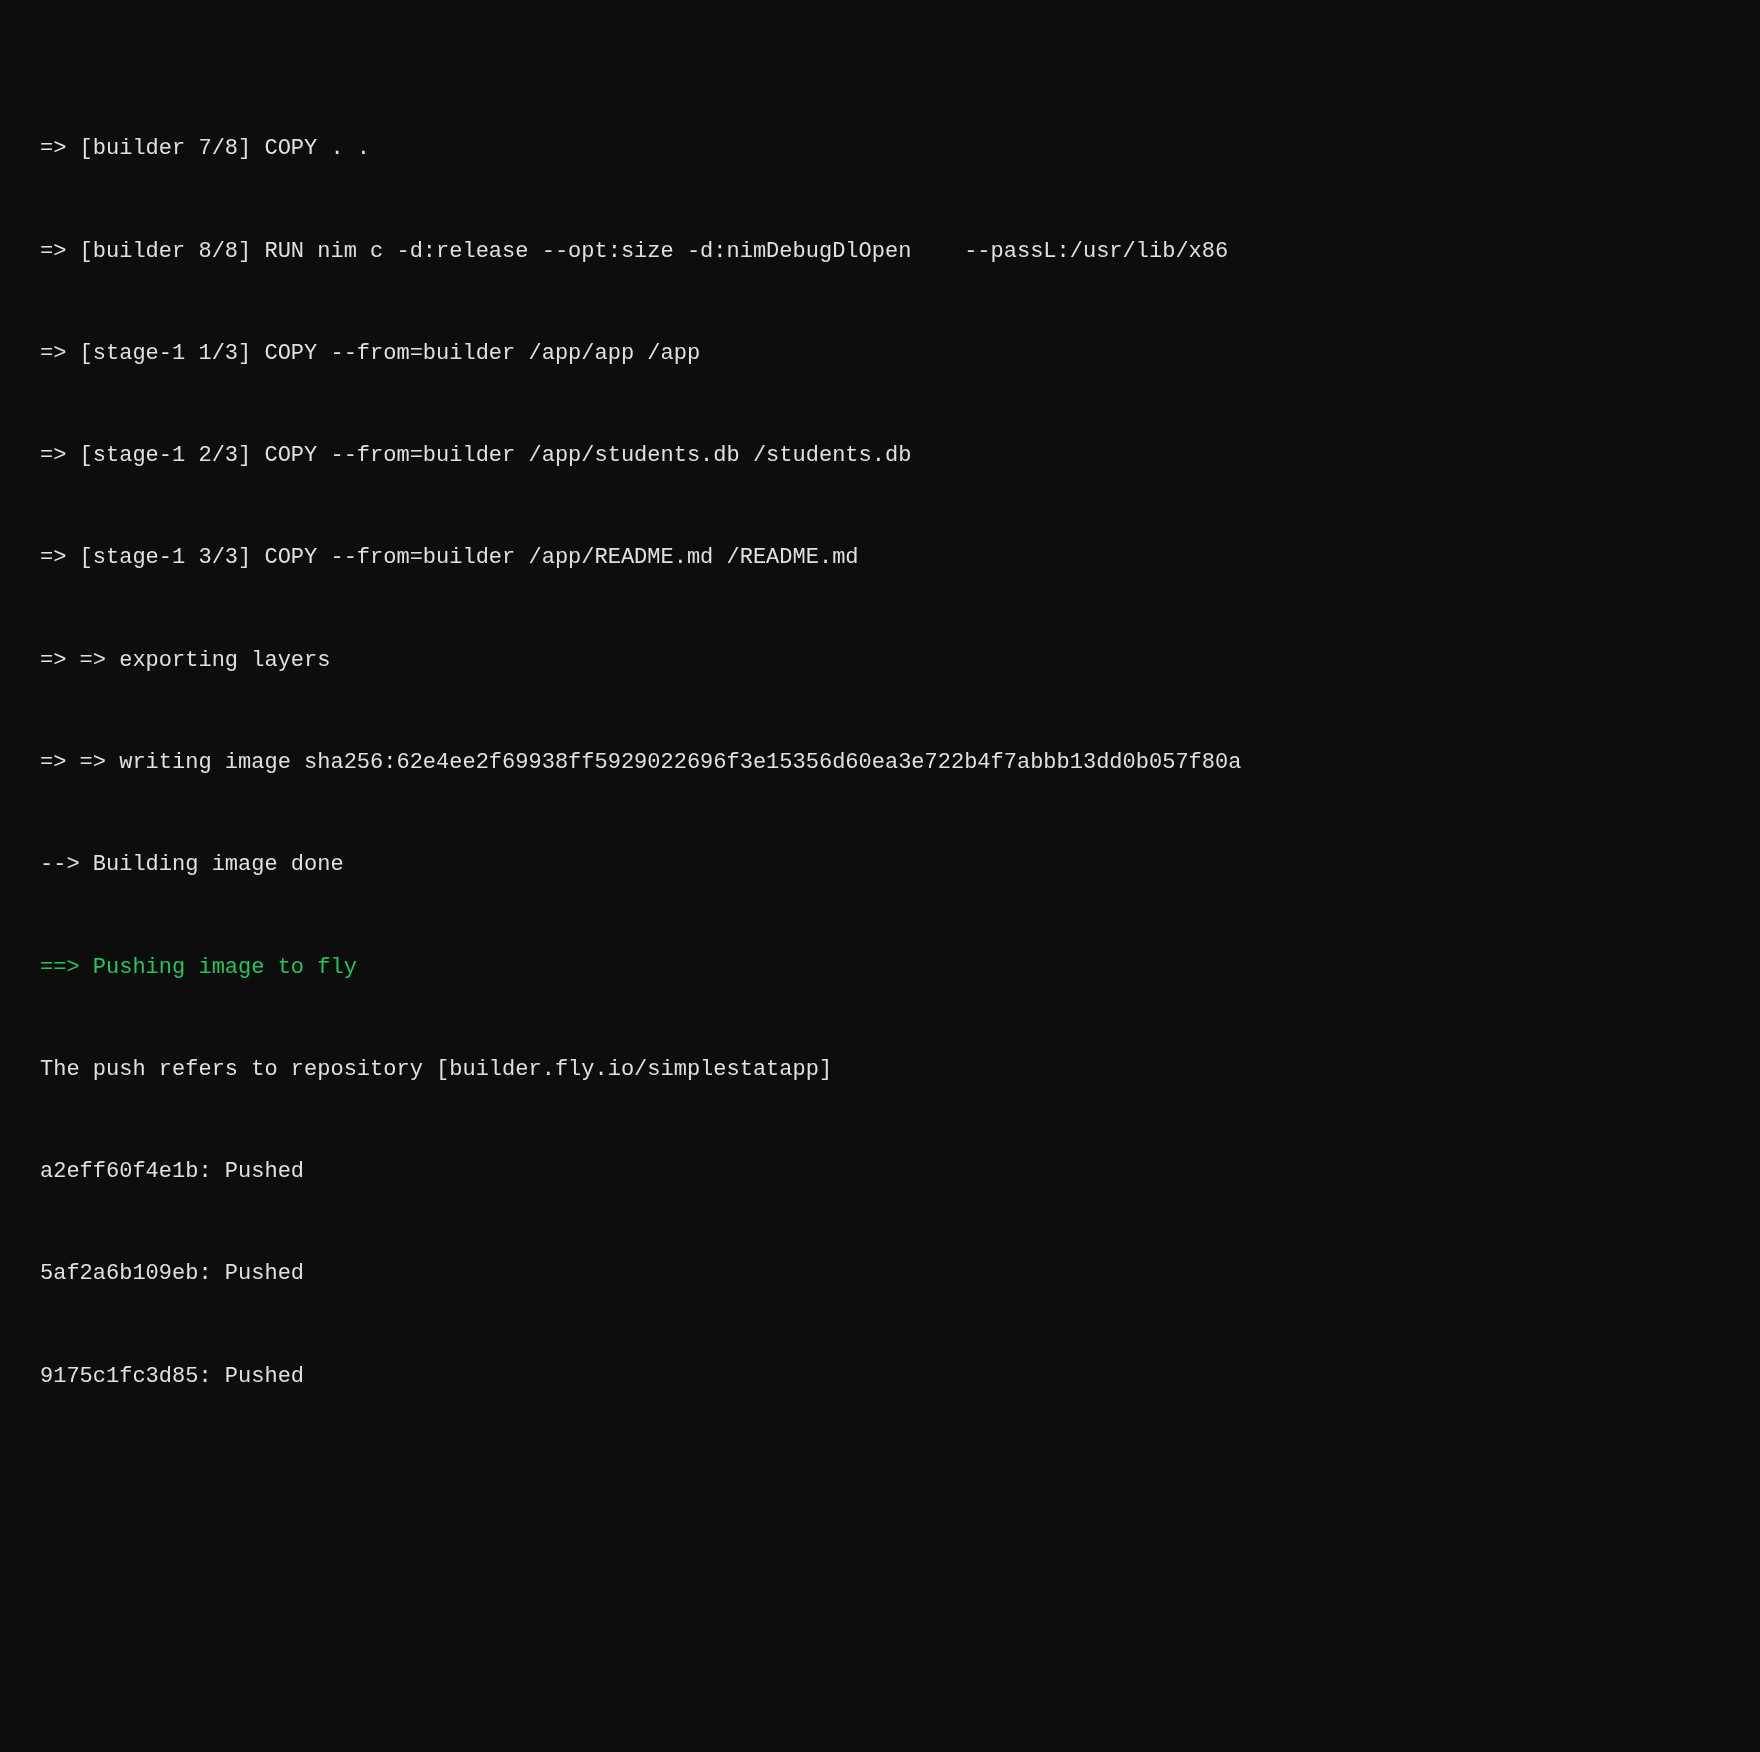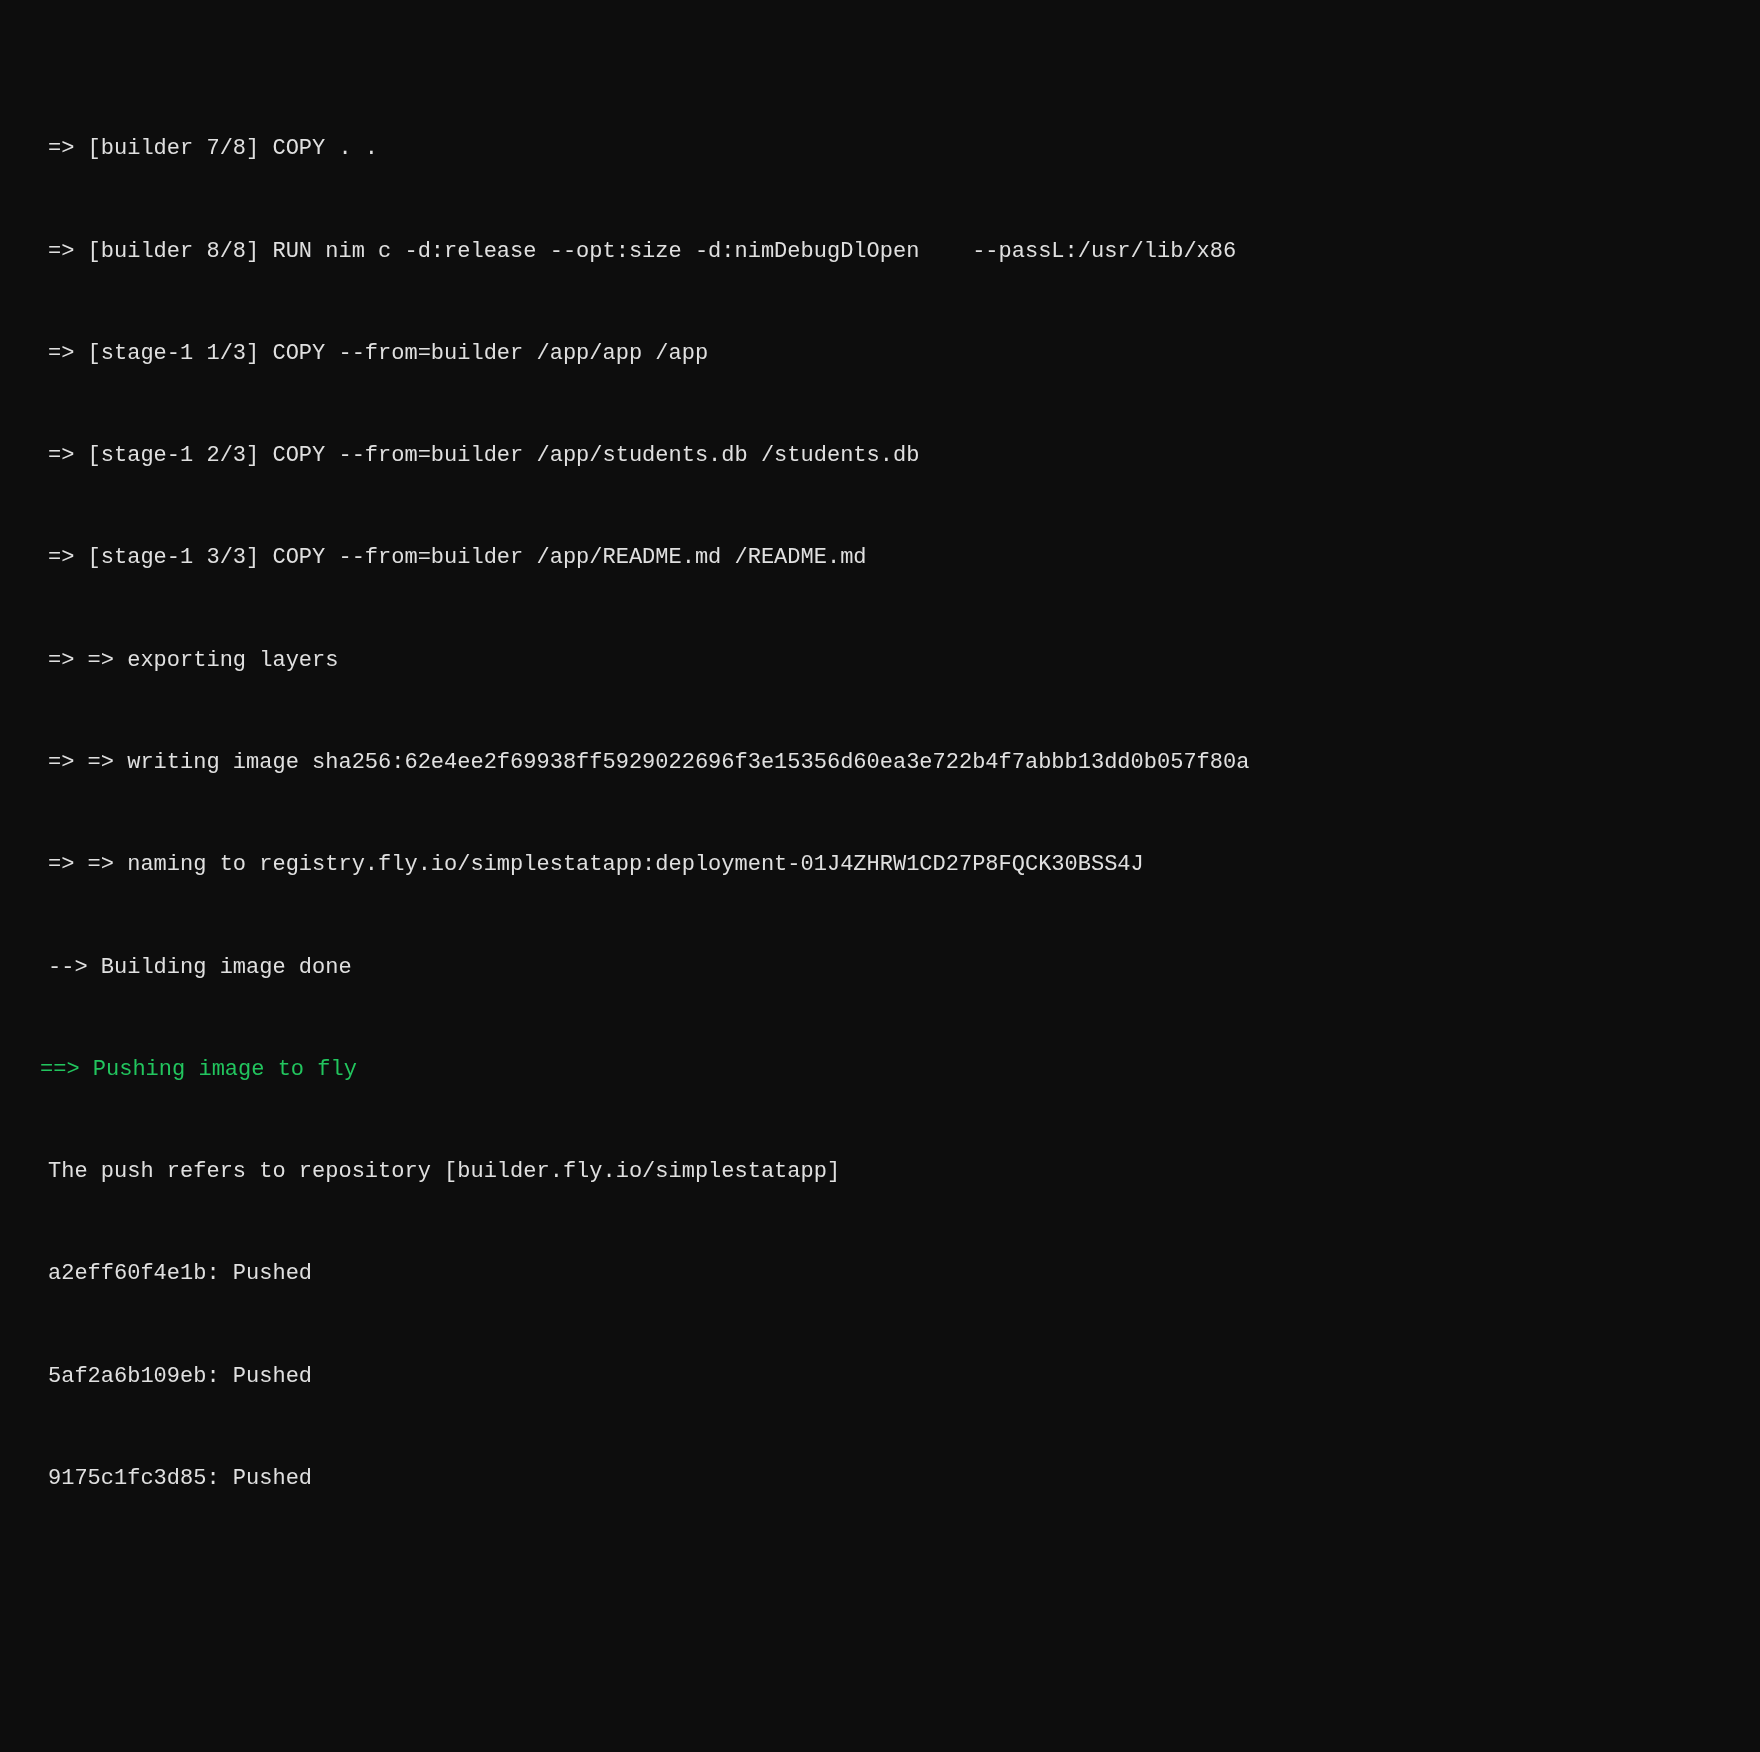--- a/index.html
+++ b/index.html
@@ -27,36 +27,34 @@
     .line {
       display: block;
     }
 
     .green {
       color: #22c55e;
     }
 
     .white {
       color: #e0e0e0;
-      margin-left: 8px;
     }
   </style>
 </head>
 <body>
 
 <div class="terminal-output">
 
   <span class="line white">=&gt; [builder 7/8] COPY . .</span>
   <span class="line white">=&gt; [builder 8/8] RUN nim c -d:release --opt:size -d:nimDebugDlOpen    --passL:/usr/lib/x86</span>
   <span class="line white">=&gt; [stage-1 1/3] COPY --from=builder /app/app /app</span>
   <span class="line white">=&gt; [stage-1 2/3] COPY --from=builder /app/students.db /students.db</span>
   <span class="line white">=&gt; [stage-1 3/3] COPY --from=builder /app/README.md /README.md</span>
   <span class="line white">=&gt; =&gt; exporting layers</span>
   <span class="line white">=&gt; =&gt; writing image sha256:62e4ee2f69938ff5929022696f3e15356d60ea3e722b4f7abbb13dd0b057f80a</span>
-  <span class="line white">=&gt; =&gt; naming to registry.fly.io/simplestatapp:deployment-01J4ZHRW1CD27P8FQCK30BSS4J</span>
   <span class="line white">--&gt; Building image done</span>
   <span class="line green">==&gt; Pushing image to fly</span>
   <span class="line white">The push refers to repository [builder.fly.io/simplestatapp]</span>
   <span class="line white">a2eff60f4e1b: Pushed</span>
   <span class="line white">5af2a6b109eb: Pushed</span>
   <span class="line white">9175c1fc3d85: Pushed</span>
 
   
 
   

